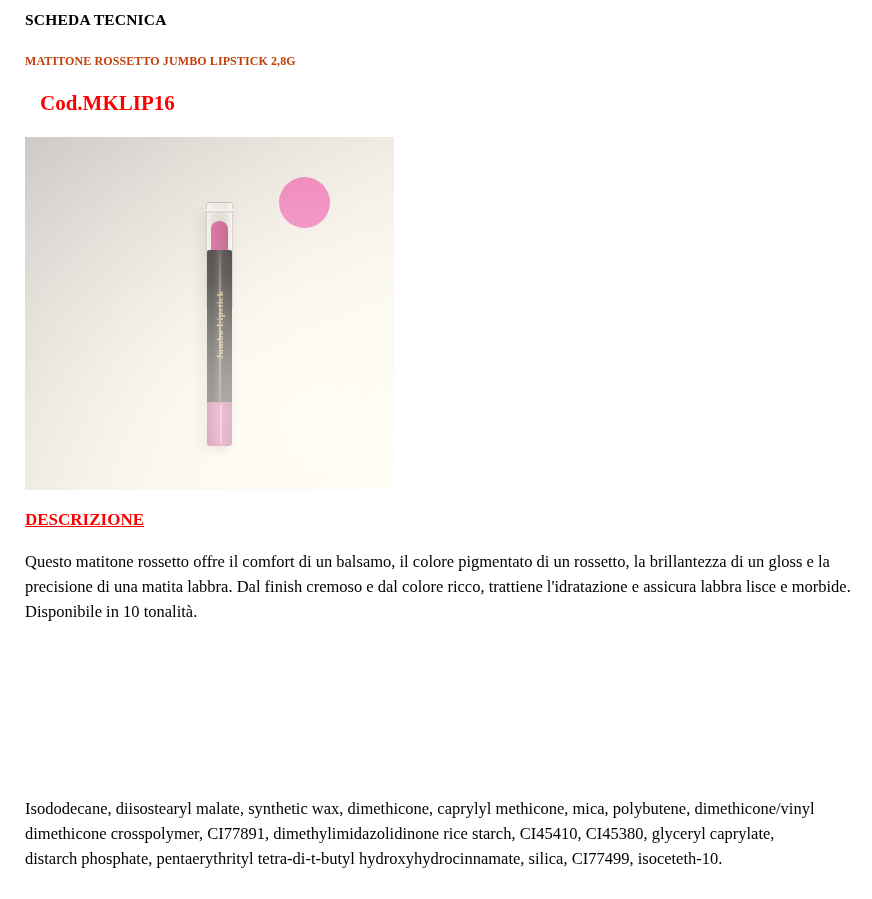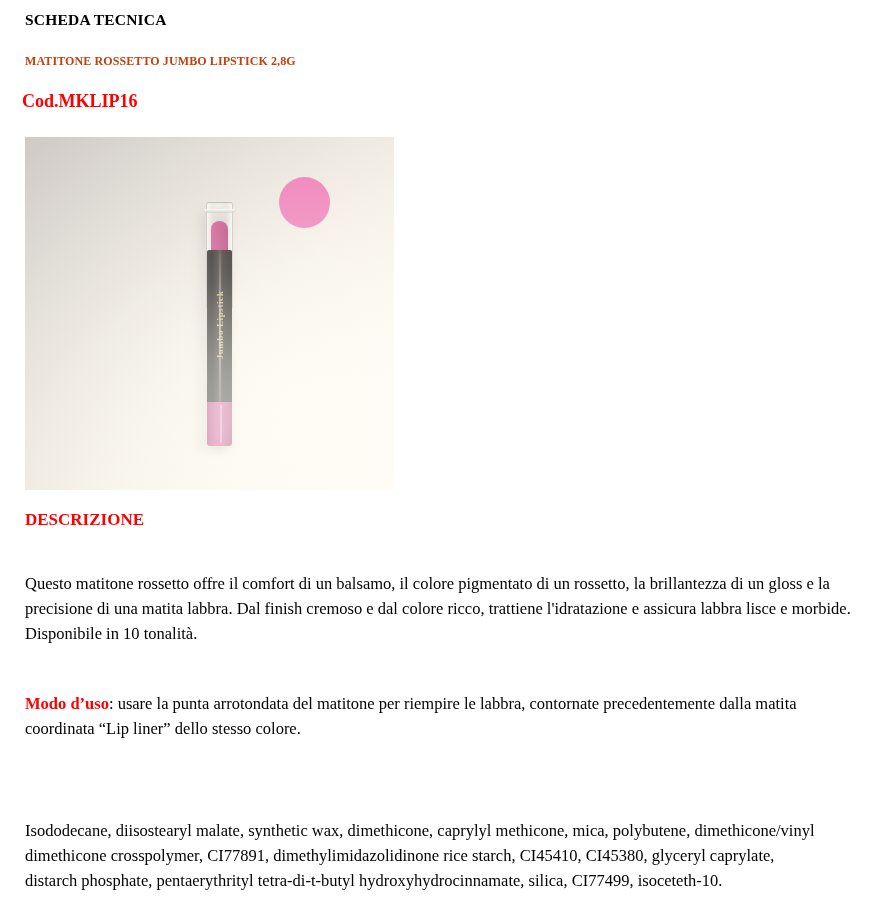--- a/index.html
+++ b/index.html
@@ -38,23 +38,23 @@
     left: 25px;
     top: 54px;
     font-size: 12px;
     font-weight: bold;
     color: #c2410c;
     letter-spacing: 0.1px;
     white-space: nowrap;
   }
   .product-code {
     position: absolute;
-    left: 22px;
+    left: 40px;
     top: 91px;
-    font-size: 18px;
+    font-size: 21px;
     font-weight: bold;
     color: #fe0000;
     white-space: nowrap;
   }
 
   
   .product-figure {
     position: absolute;
     left: 25px;
     top: 137px;
@@ -222,31 +222,30 @@
 
   
   .section-heading {
     position: absolute;
     left: 25px;
     font-size: 17px;
     font-weight: bold;
     color: #fe0000;
     white-space: nowrap;
   }
-  .h-descrizione { top: 510px; }
+  .h-descrizione { top: 510px; text-decoration: underline; }
   .h-ingredienti { top: 733px; }
 
   .body-text {
     position: absolute;
     left: 25px;
     font-size: 16.5px;
     line-height: 25px;
     color: #000000;
     text-align: left;
-    margin-top: 22px;
   }
   .p-descrizione {
     top: 549px;
     width: 828px;
   }
   .p-modo {
     top: 669px;
     width: 818px;
   }
   .p-ingredienti {
@@ -286,20 +285,17 @@
       <div class="base-highlight"></div>
     </div>
 
     <div class="photo-vignette"></div>
   </div>
 
   <div class="section-heading h-descrizione">DESCRIZIONE</div>
 
   <div class="body-text p-descrizione">Questo matitone rossetto offre il comfort di un balsamo, il colore pigmentato di un rossetto, la brillantezza di un gloss e la precisione di una matita labbra. Dal finish cremoso e dal colore ricco, trattiene l'idratazione e assicura labbra lisce e morbide. Disponibile in 10 tonalità.</div>
 
-  <div class="body-text p-modo">
-    <span class="inline-red">Modo d’uso</span><span>:</span><span> usare la punta arrotondata del matitone per riempire le labbra, contornate precedentemente dalla matita coordinata “Lip liner” dello stesso colore.</span>
-  </div>
 
 
   <div class="body-text p-ingredienti">Isododecane, diisostearyl malate, synthetic wax, dimethicone, caprylyl methicone, mica, polybutene, dimethicone/vinyl dimethicone crosspolymer, CI77891, dimethylimidazolidinone rice starch, CI45410, CI45380, glyceryl caprylate, distarch phosphate, pentaerythrityl tetra-di-t-butyl hydroxyhydrocinnamate, silica, CI77499, isoceteth-10.</div>
 
 </div>
 
 </body></html>

